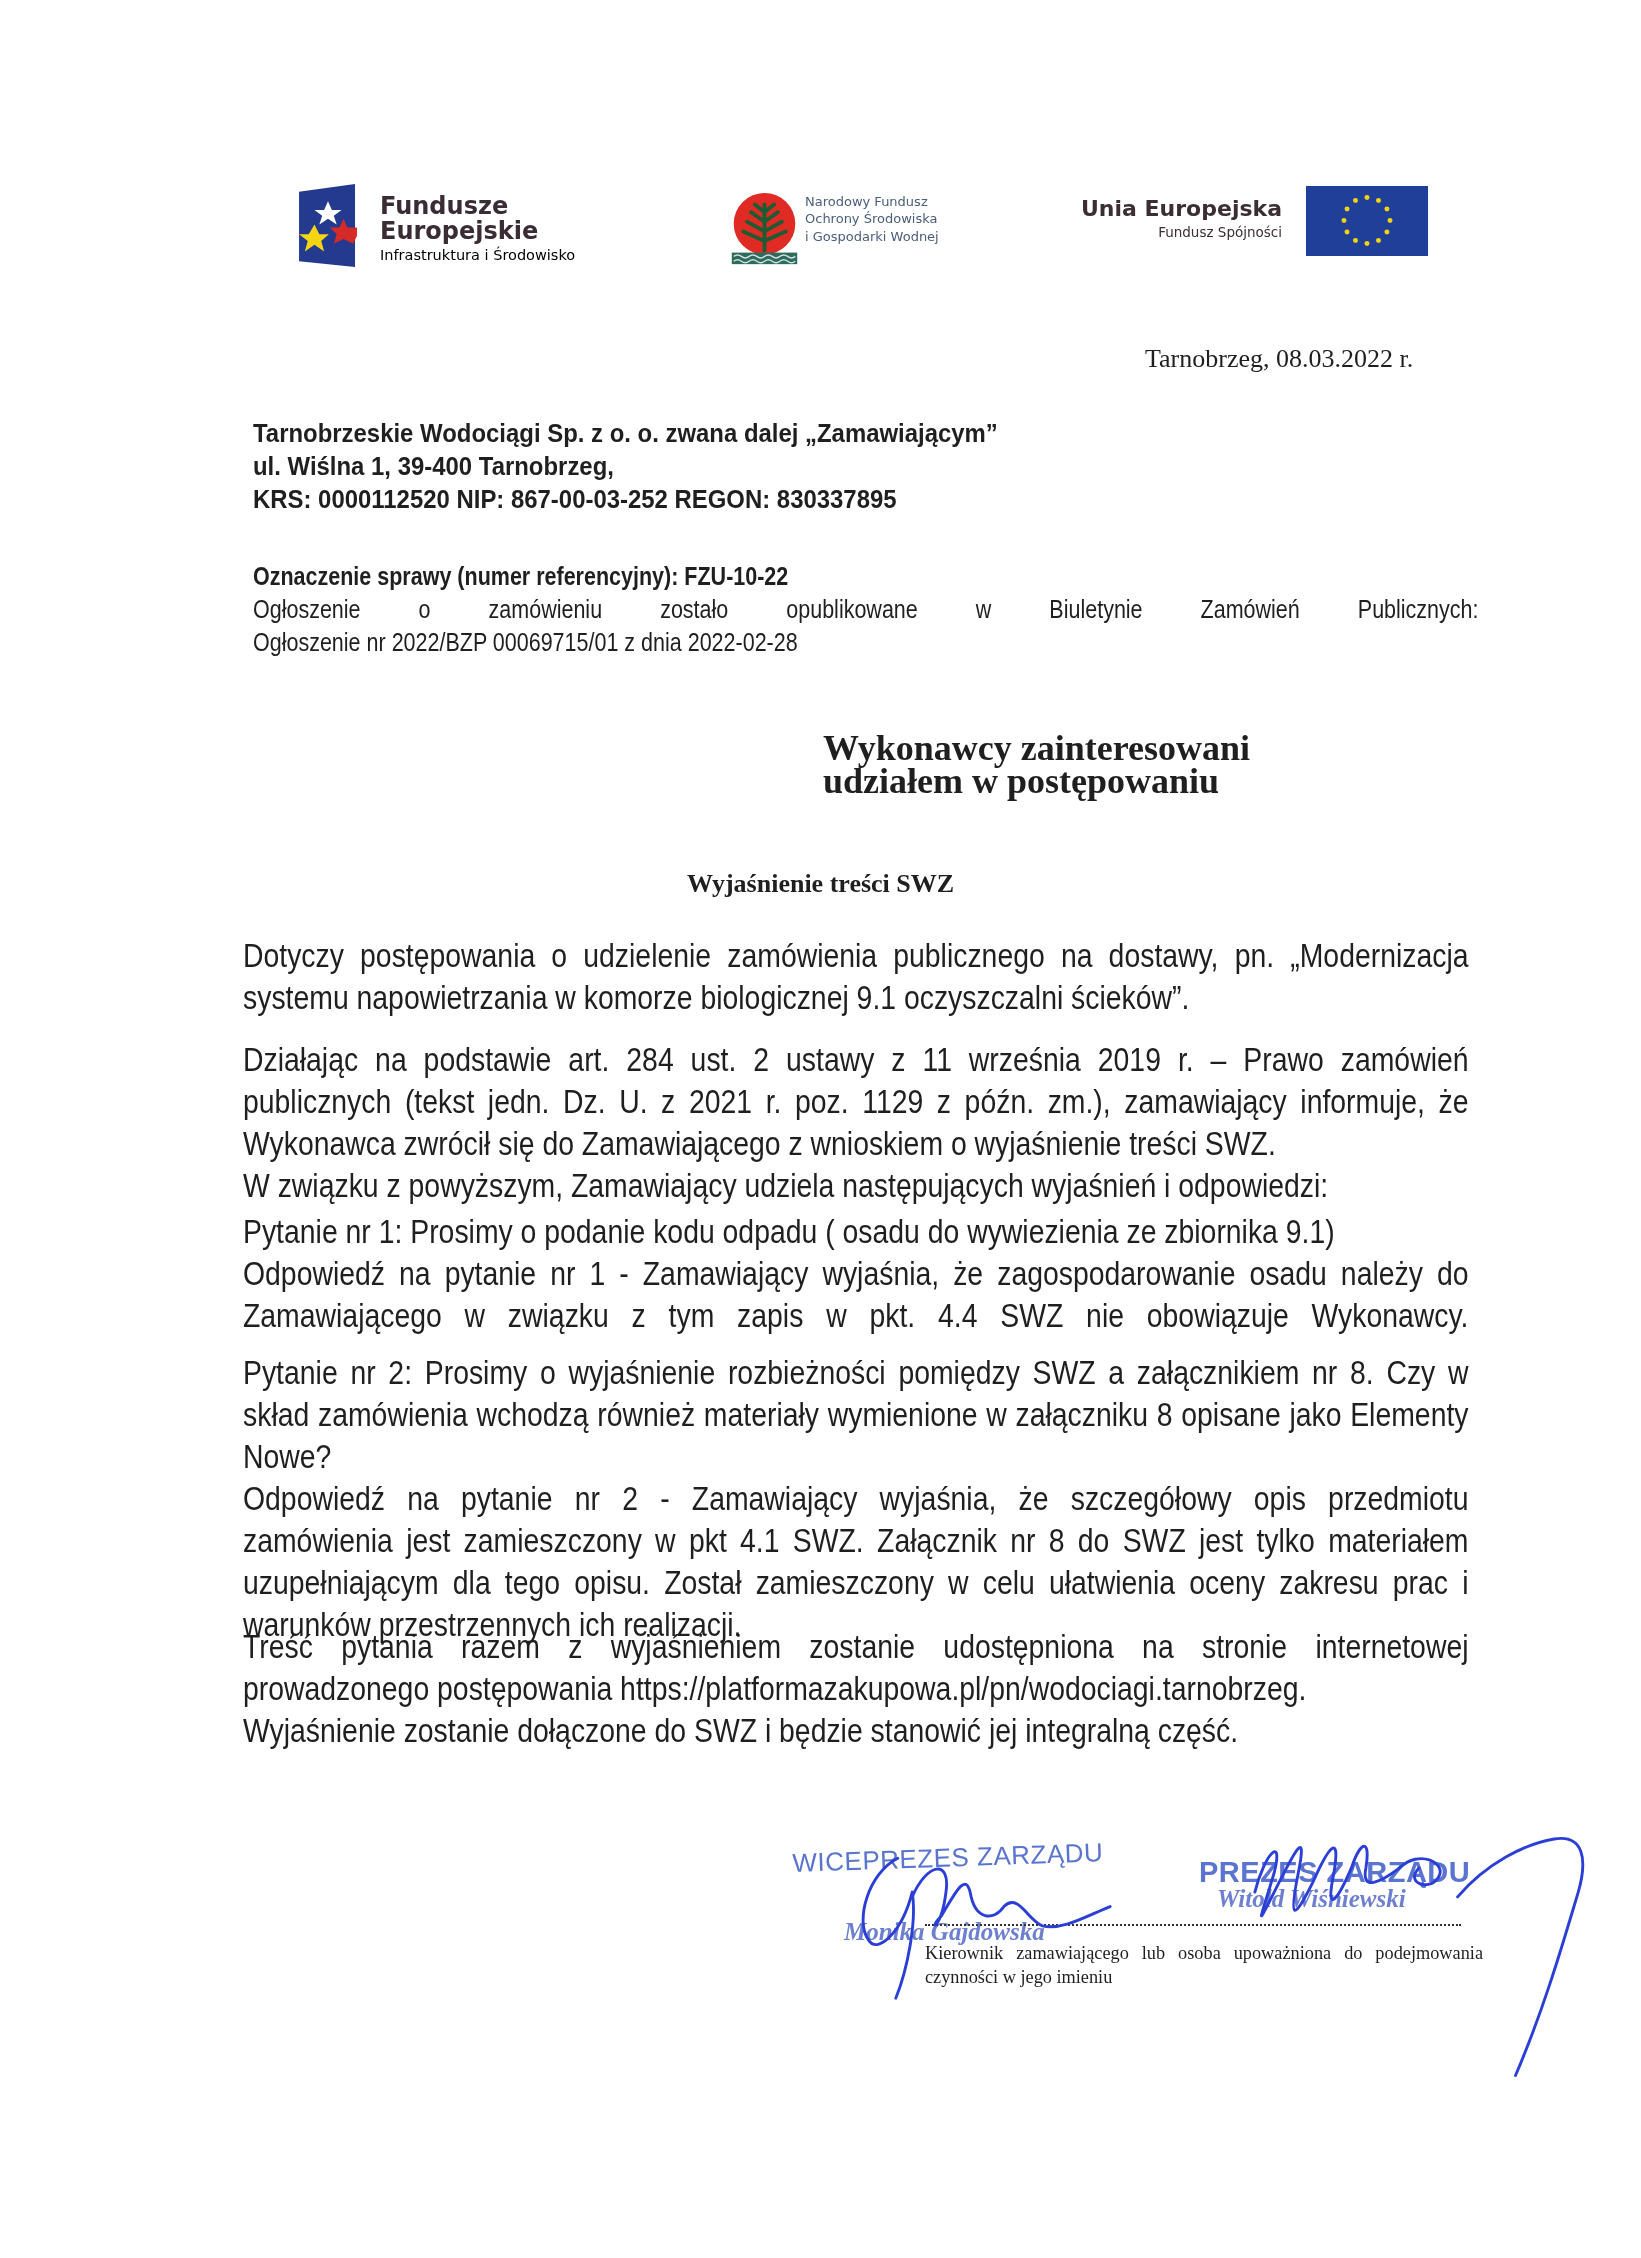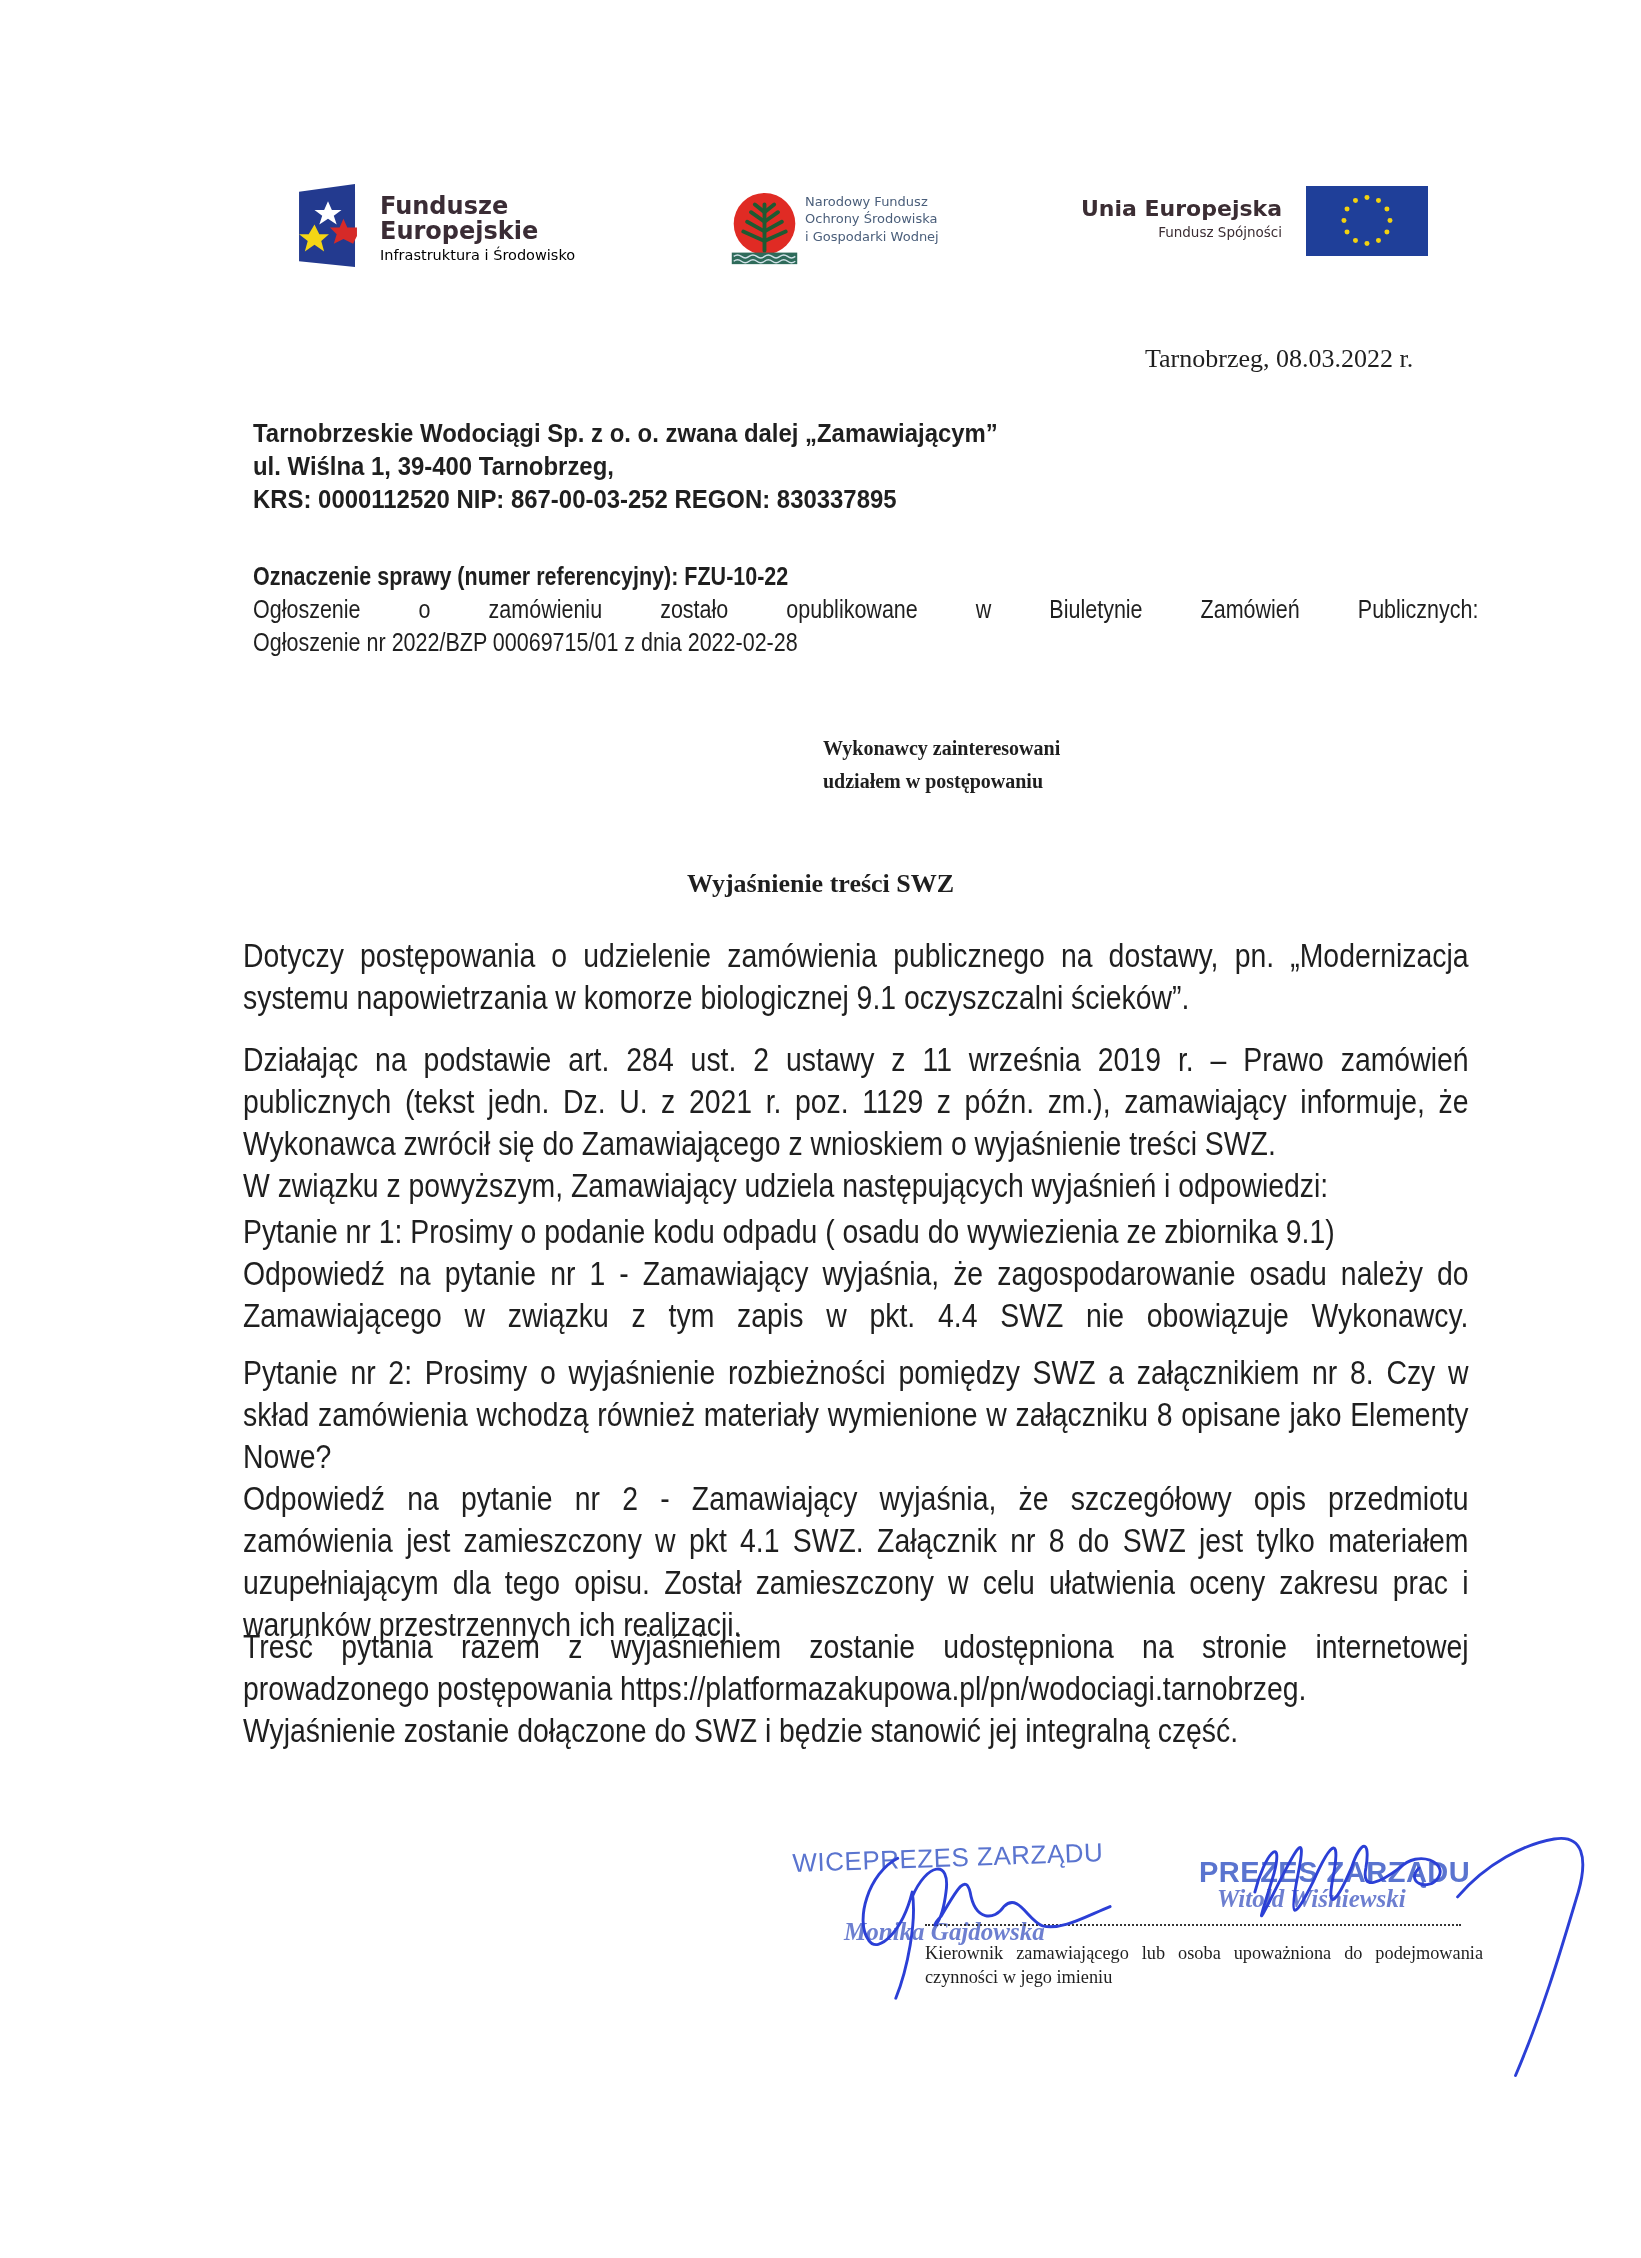--- a/index.html
+++ b/index.html
@@ -24,21 +24,21 @@
   .ue-t1 { font-size:22px; font-weight:bold; line-height:27px; }
   .ue-t2 { font-size:13.5px; line-height:21px; }
   .ue-flag { position:absolute; left:246px; top:2.9px; width:122px; height:70px; background:#1f3f99; }
 
   
   .date { left:1145px; top:344px; font-size:26px; }
   .cond { font-family:"Liberation Sans Narrow","Liberation Sans", sans-serif; }
   .hdr  { left:253px; top:417px; font-size:26px; font-weight:bold; line-height:33px; transform:scaleX(0.92); transform-origin:left top; }
   .ref  { left:253px; top:560px; width:1226px; font-size:25px; line-height:33px; }
   .just { text-align:justify; text-align-last:left; }
-  .recip { left:823px; top:732px; font-size:20px; font-weight:bold; line-height:33px; }
+  .recip { left:823px; top:732px; font-size:36px; font-weight:bold; line-height:33px; }
   .title { left:0; width:1641px; top:869px; text-align:center; font-size:26px; font-weight:bold; }
 
   .para { left:243px; width:1226px; font-size:33px; line-height:42px; }
   .para p { margin:0; }
   .body-wrap { width:1425px; transform:scaleX(0.86); transform-origin:left top; text-align:justify; }
   .last-left { text-align-last:left; }
 
   
   .stamp { font-family:"Liberation Sans", sans-serif; color:#5a74cf; letter-spacing:0.5px; }
   .stamp-prez { left:1199px; top:1856px; font-size:29px; font-weight:bold; }

